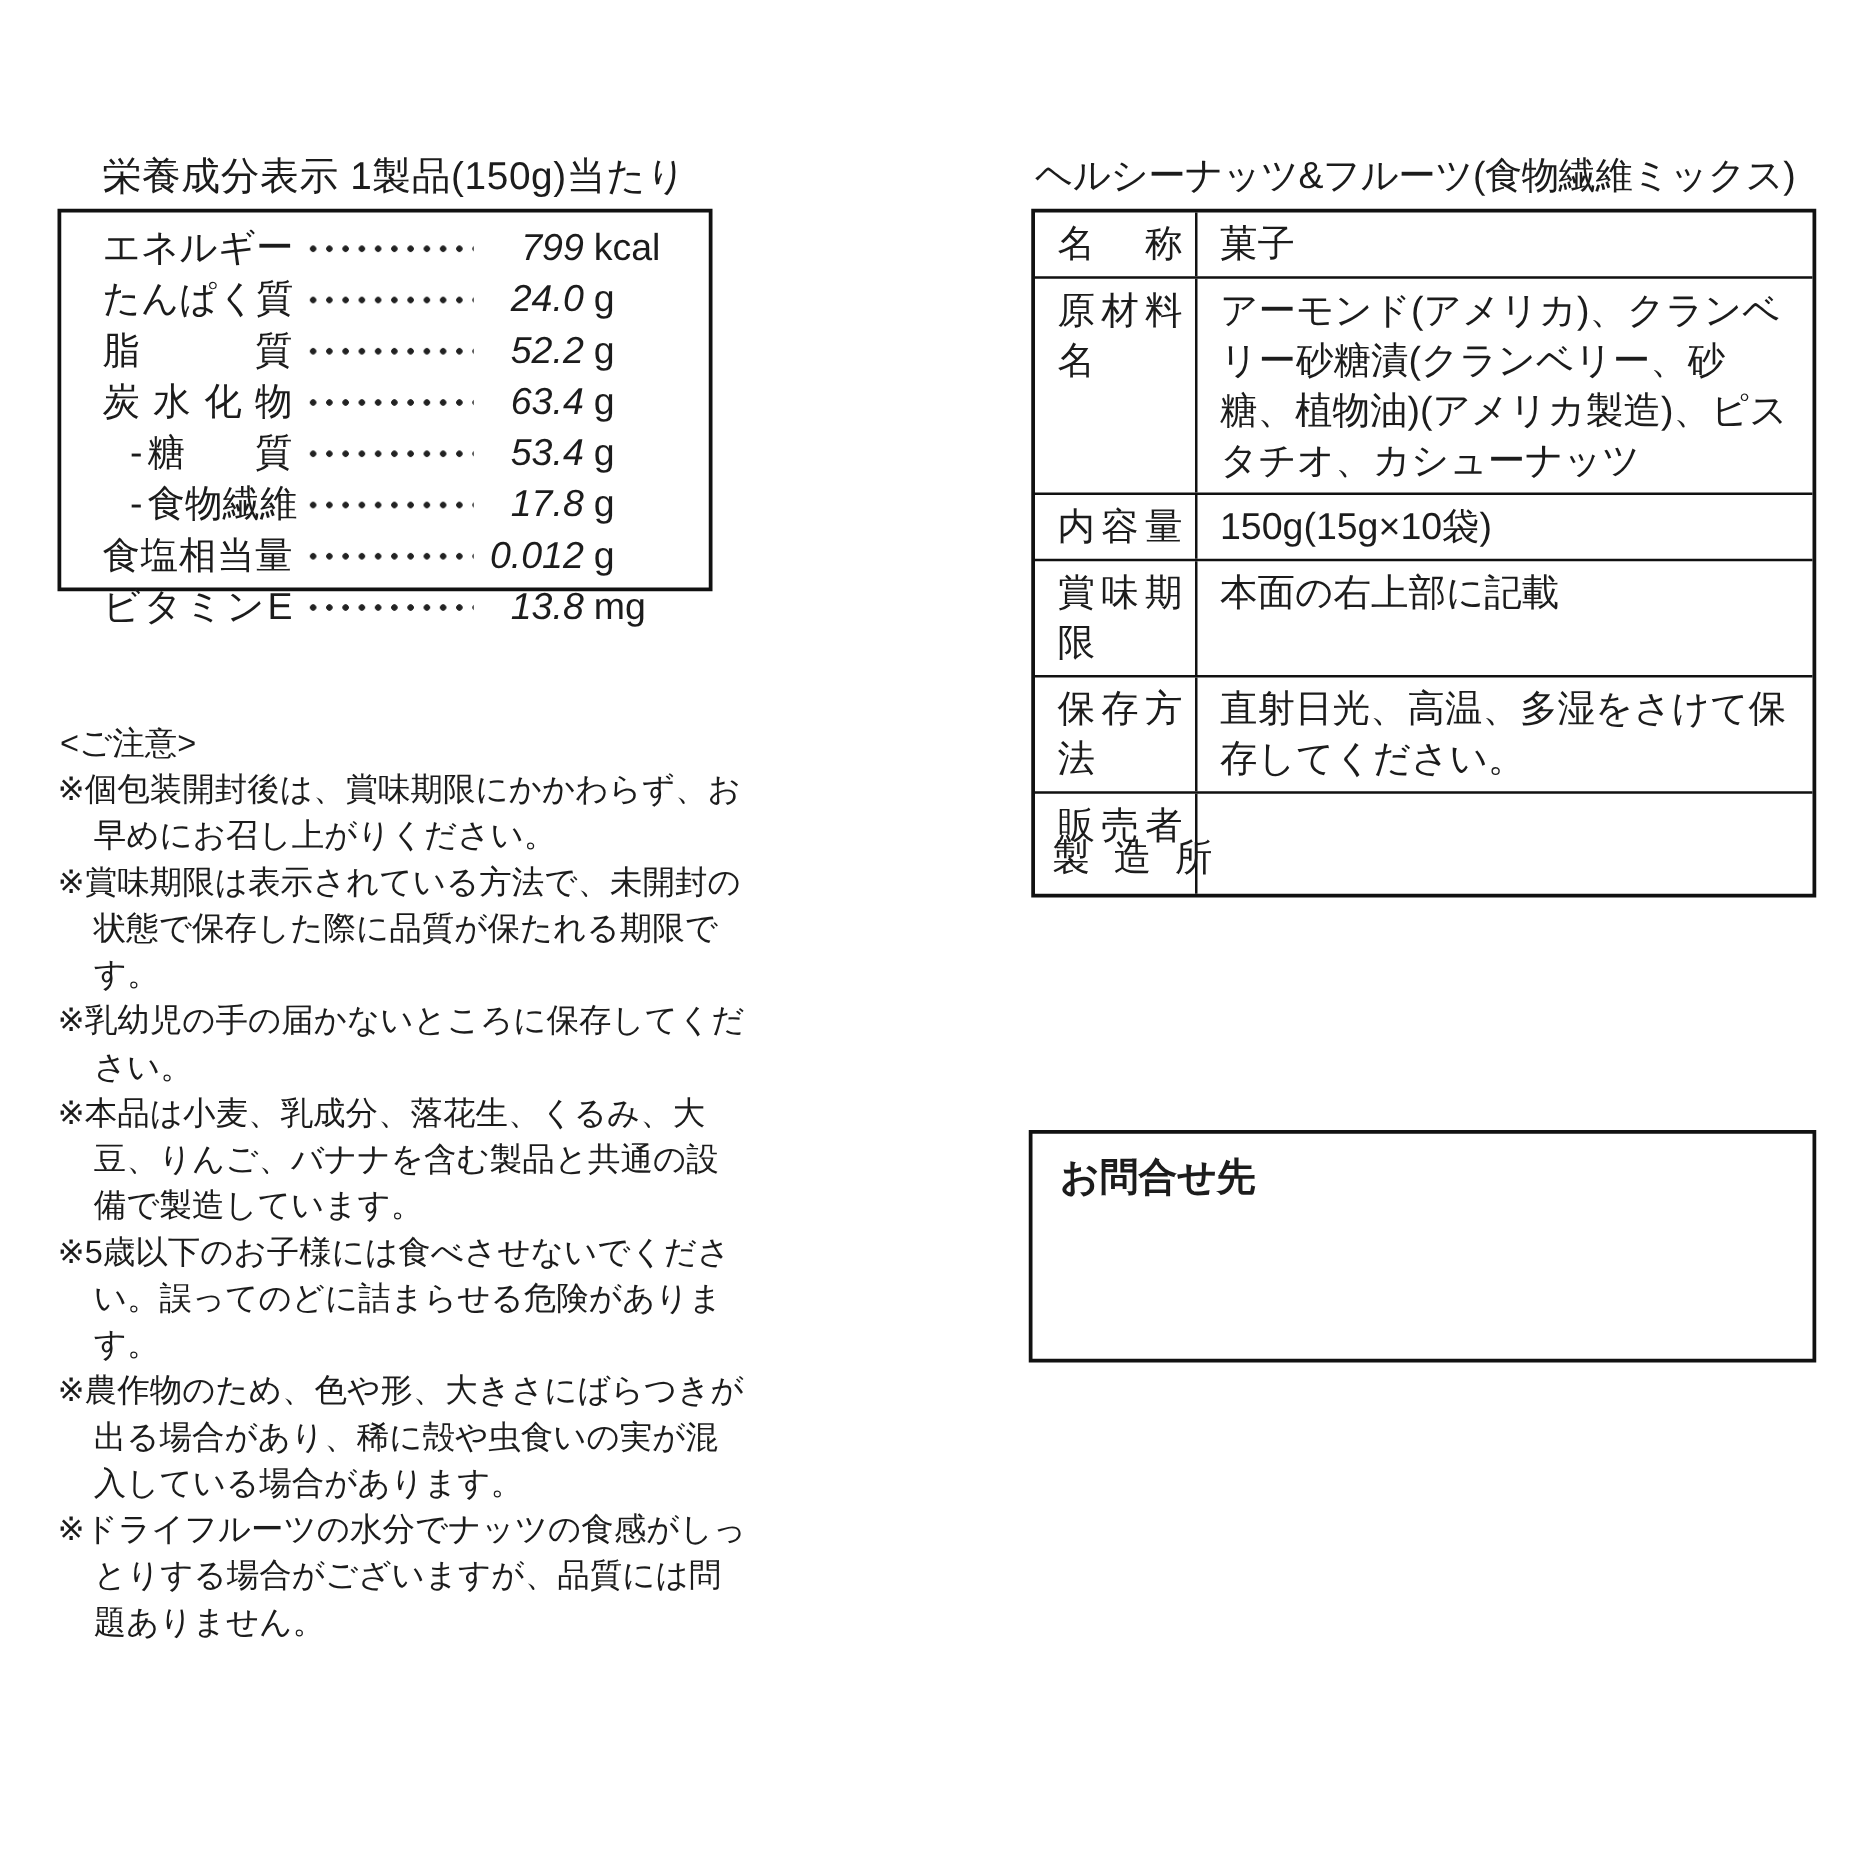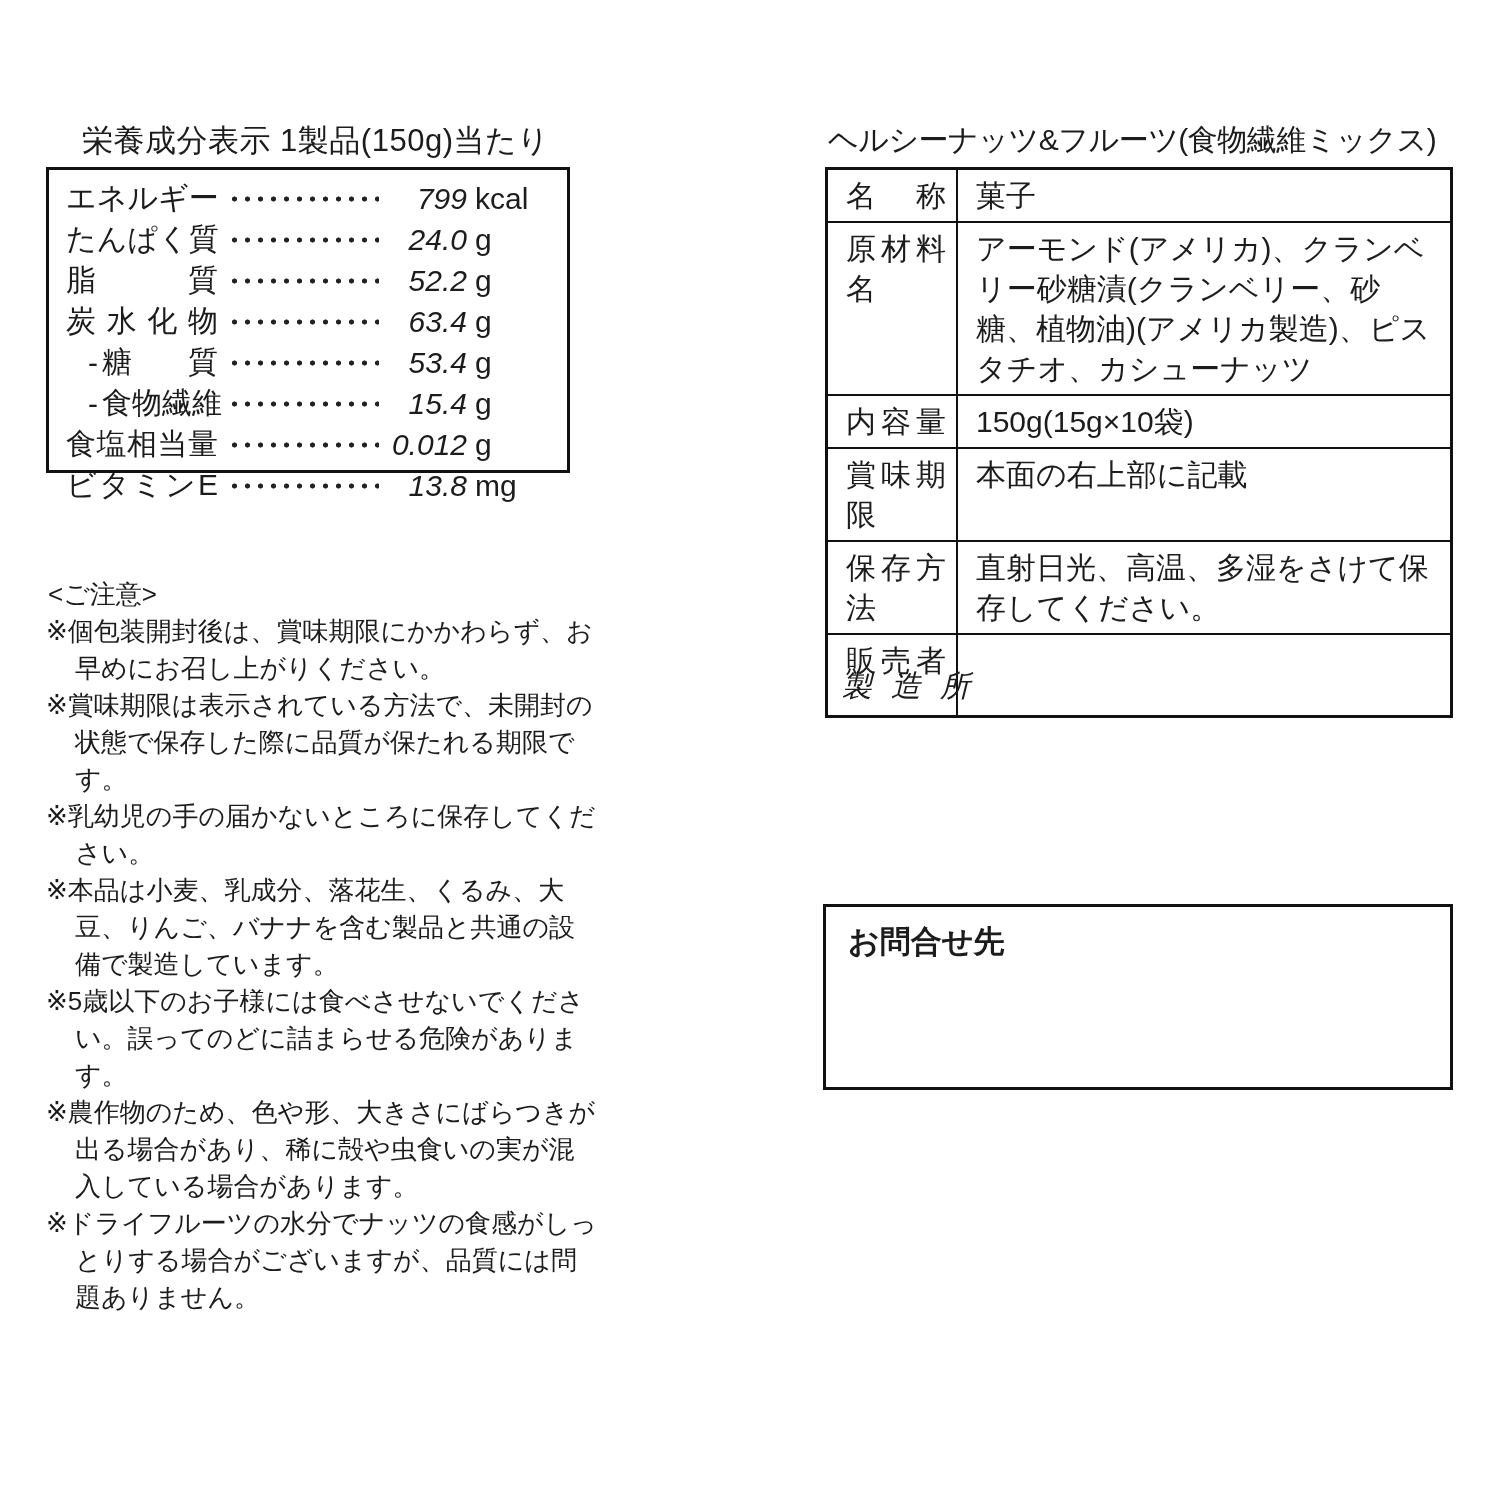--- a/index.html
+++ b/index.html
@@ -9,21 +9,21 @@
     color:#1c1c1c;-webkit-font-smoothing:antialiased;
   }
   
   .nut-title{position:absolute;left:82px;top:120px;font-size:31px;font-weight:500;letter-spacing:0.5px;white-space:nowrap;}
   .nut-box{
     position:absolute;left:46px;top:167px;width:524px;height:306px;
     border:3px solid #111;box-sizing:border-box;
     padding:8px 16px 8px 17px;
     display:flex;flex-direction:column;justify-content:space-around;
   }
-  .nut-row{display:flex;align-items:center;font-size:30px;font-weight:500;white-space:nowrap;}
+  .nut-row{display:flex;align-items:center;font-size:30px;font-weight:500;white-space:nowrap;margin-left:16px;}
   .nut-label{display:inline-block;width:152px;text-align:justify;text-align-last:justify;}
   .nut-prefix{display:inline-block;width:14px;margin-left:22px;}
   .nut-label.indent{width:116px;}
   .nut-dots{
     flex:1;align-self:stretch;margin:0 4px 0 10px;
     background-image:radial-gradient(circle,#222 2.3px,transparent 2.8px);
     background-size:13px 10px;background-repeat:repeat-x;background-position:0 center;
   }
   .nut-value{display:inline-block;width:84px;text-align:right;font-style:italic;}
   .nut-unit{display:inline-block;width:76px;margin-left:8px;text-align:left;}
@@ -34,21 +34,21 @@
   
   .prod-title{position:absolute;left:828px;top:120px;font-size:30px;font-weight:500;letter-spacing:-0.5px;white-space:nowrap;}
   .prod-table{position:absolute;left:825px;top:167px;width:628px;border:3px solid #111;box-sizing:border-box;background:#fff;}
   .pt-row{display:flex;border-bottom:2px solid #111;}
   .pt-row:last-child{border-bottom:none;}
   .pt-label{flex:0 0 130px;width:130px;border-right:2px solid #111;box-sizing:border-box;padding:6px 10px 5px 18px;font-size:30px;font-weight:500;line-height:40px;}
   .pt-label-inner{display:block;text-align:justify;text-align-last:justify;}
   .pt-value{flex:1;padding:6px 10px 5px 18px;font-size:30px;font-weight:500;line-height:40px;}
   .rh1{min-height:51px;} .rh2{min-height:160px;} .rh3{min-height:48px;}
   .rh4{min-height:49px;} .rh5{min-height:90px;} .rh6{min-height:80px;}
-  .manufacturer{position:absolute;left:842px;top:666px;width:128px;font-size:30px;font-weight:500;text-align:justify;text-align-last:justify;font-style:italic;}
+  .manufacturer{position:absolute;left:842px;top:666px;width:128px;font-size:30px;font-weight:500;text-align:justify;text-align-last:justify;}
   .contact-box{position:absolute;left:823px;top:904px;width:630px;height:186px;border:3px solid #111;box-sizing:border-box;padding:14px 0 0 22px;background:#fff;}
   .contact-label{font-size:31px;font-weight:700;}
 </style>
 </head>
 <body>
 
 <div class="nut-title">栄養成分表示 1製品(150g)当たり</div>
 
 <div class="nut-box">
   <div class="nut-row">
@@ -79,21 +79,21 @@
     <span class="nut-prefix">-</span>
     <span class="nut-label indent">糖質</span>
     <span class="nut-dots"></span>
     <span class="nut-value">53.4</span>
     <span class="nut-unit">g</span>
   </div>
   <div class="nut-row">
     <span class="nut-prefix">-</span>
     <span class="nut-label indent">食物繊維</span>
     <span class="nut-dots"></span>
-    <span class="nut-value">15.4</span>
+    <span class="nut-value">17.8</span>
     <span class="nut-unit">g</span>
   </div>
   <div class="nut-row">
     <span class="nut-label">食塩相当量</span>
     <span class="nut-dots"></span>
     <span class="nut-value">0.012</span>
     <span class="nut-unit">g</span>
   </div>
   <div class="nut-row">
     <span class="nut-label">ビタミンE</span>

